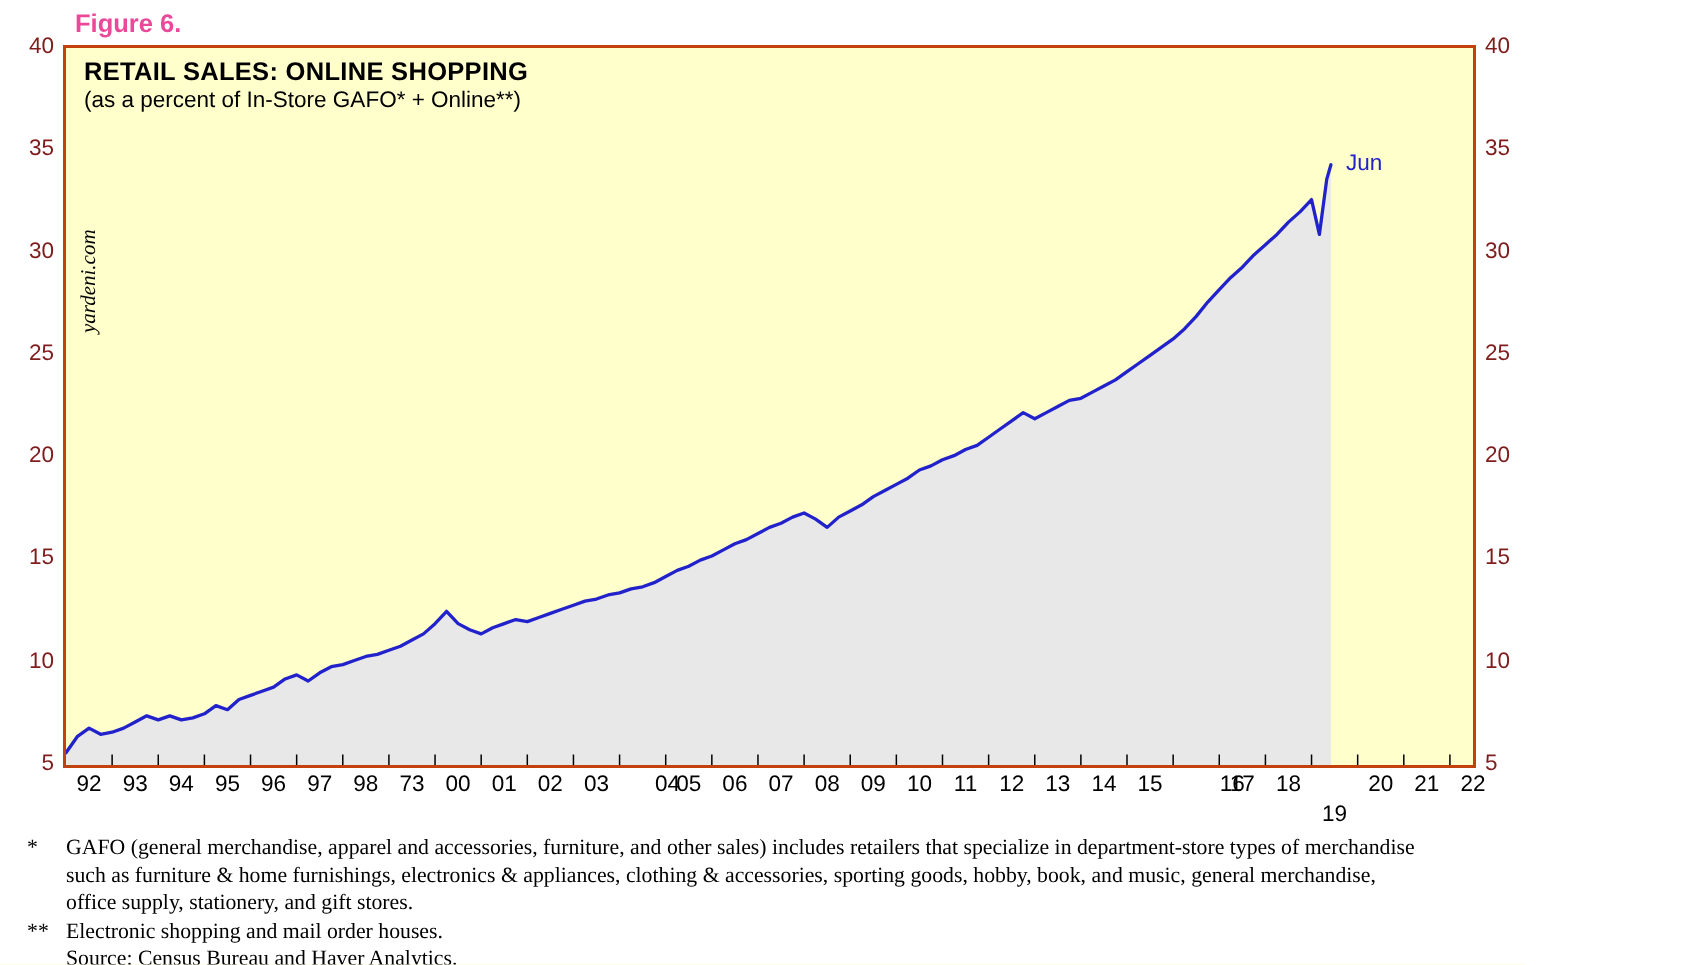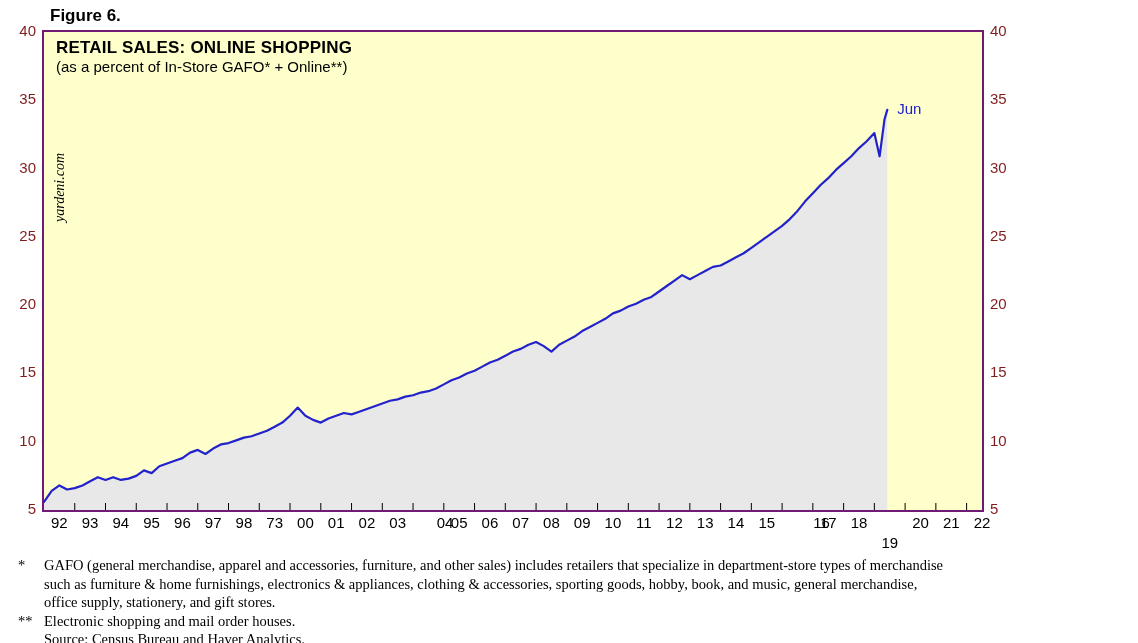--- a/index.html
+++ b/index.html
@@ -9,32 +9,32 @@
     font-family:"Liberation Serif", serif;
     position:relative;
     overflow:hidden;
   }
   #figure-title{
     position:absolute;
     left:50px; top:6px;
     font-family:"Liberation Sans", sans-serif;
     font-weight:bold;
     font-size:17px;
-    color:#000000;
+    color:#ec4899;
   }
   
   #chart-area{
     position:absolute;
     left:42px; top:30px;
     width:942px; height:482px;
   }
   #plot-frame{
     position:absolute;
     left:0; top:0; right:0; bottom:0;
-    border:2px solid #701a75;
+    border:2px solid #c2410c;
     box-sizing:border-box;
     background:#ffffcc;
     overflow:hidden;
   }
   #plot-svg{position:absolute;left:0;top:0;}
   
   #chart-caption{
     position:absolute;
     left:12px; top:6px;
     font-family:"Liberation Sans", sans-serif;

